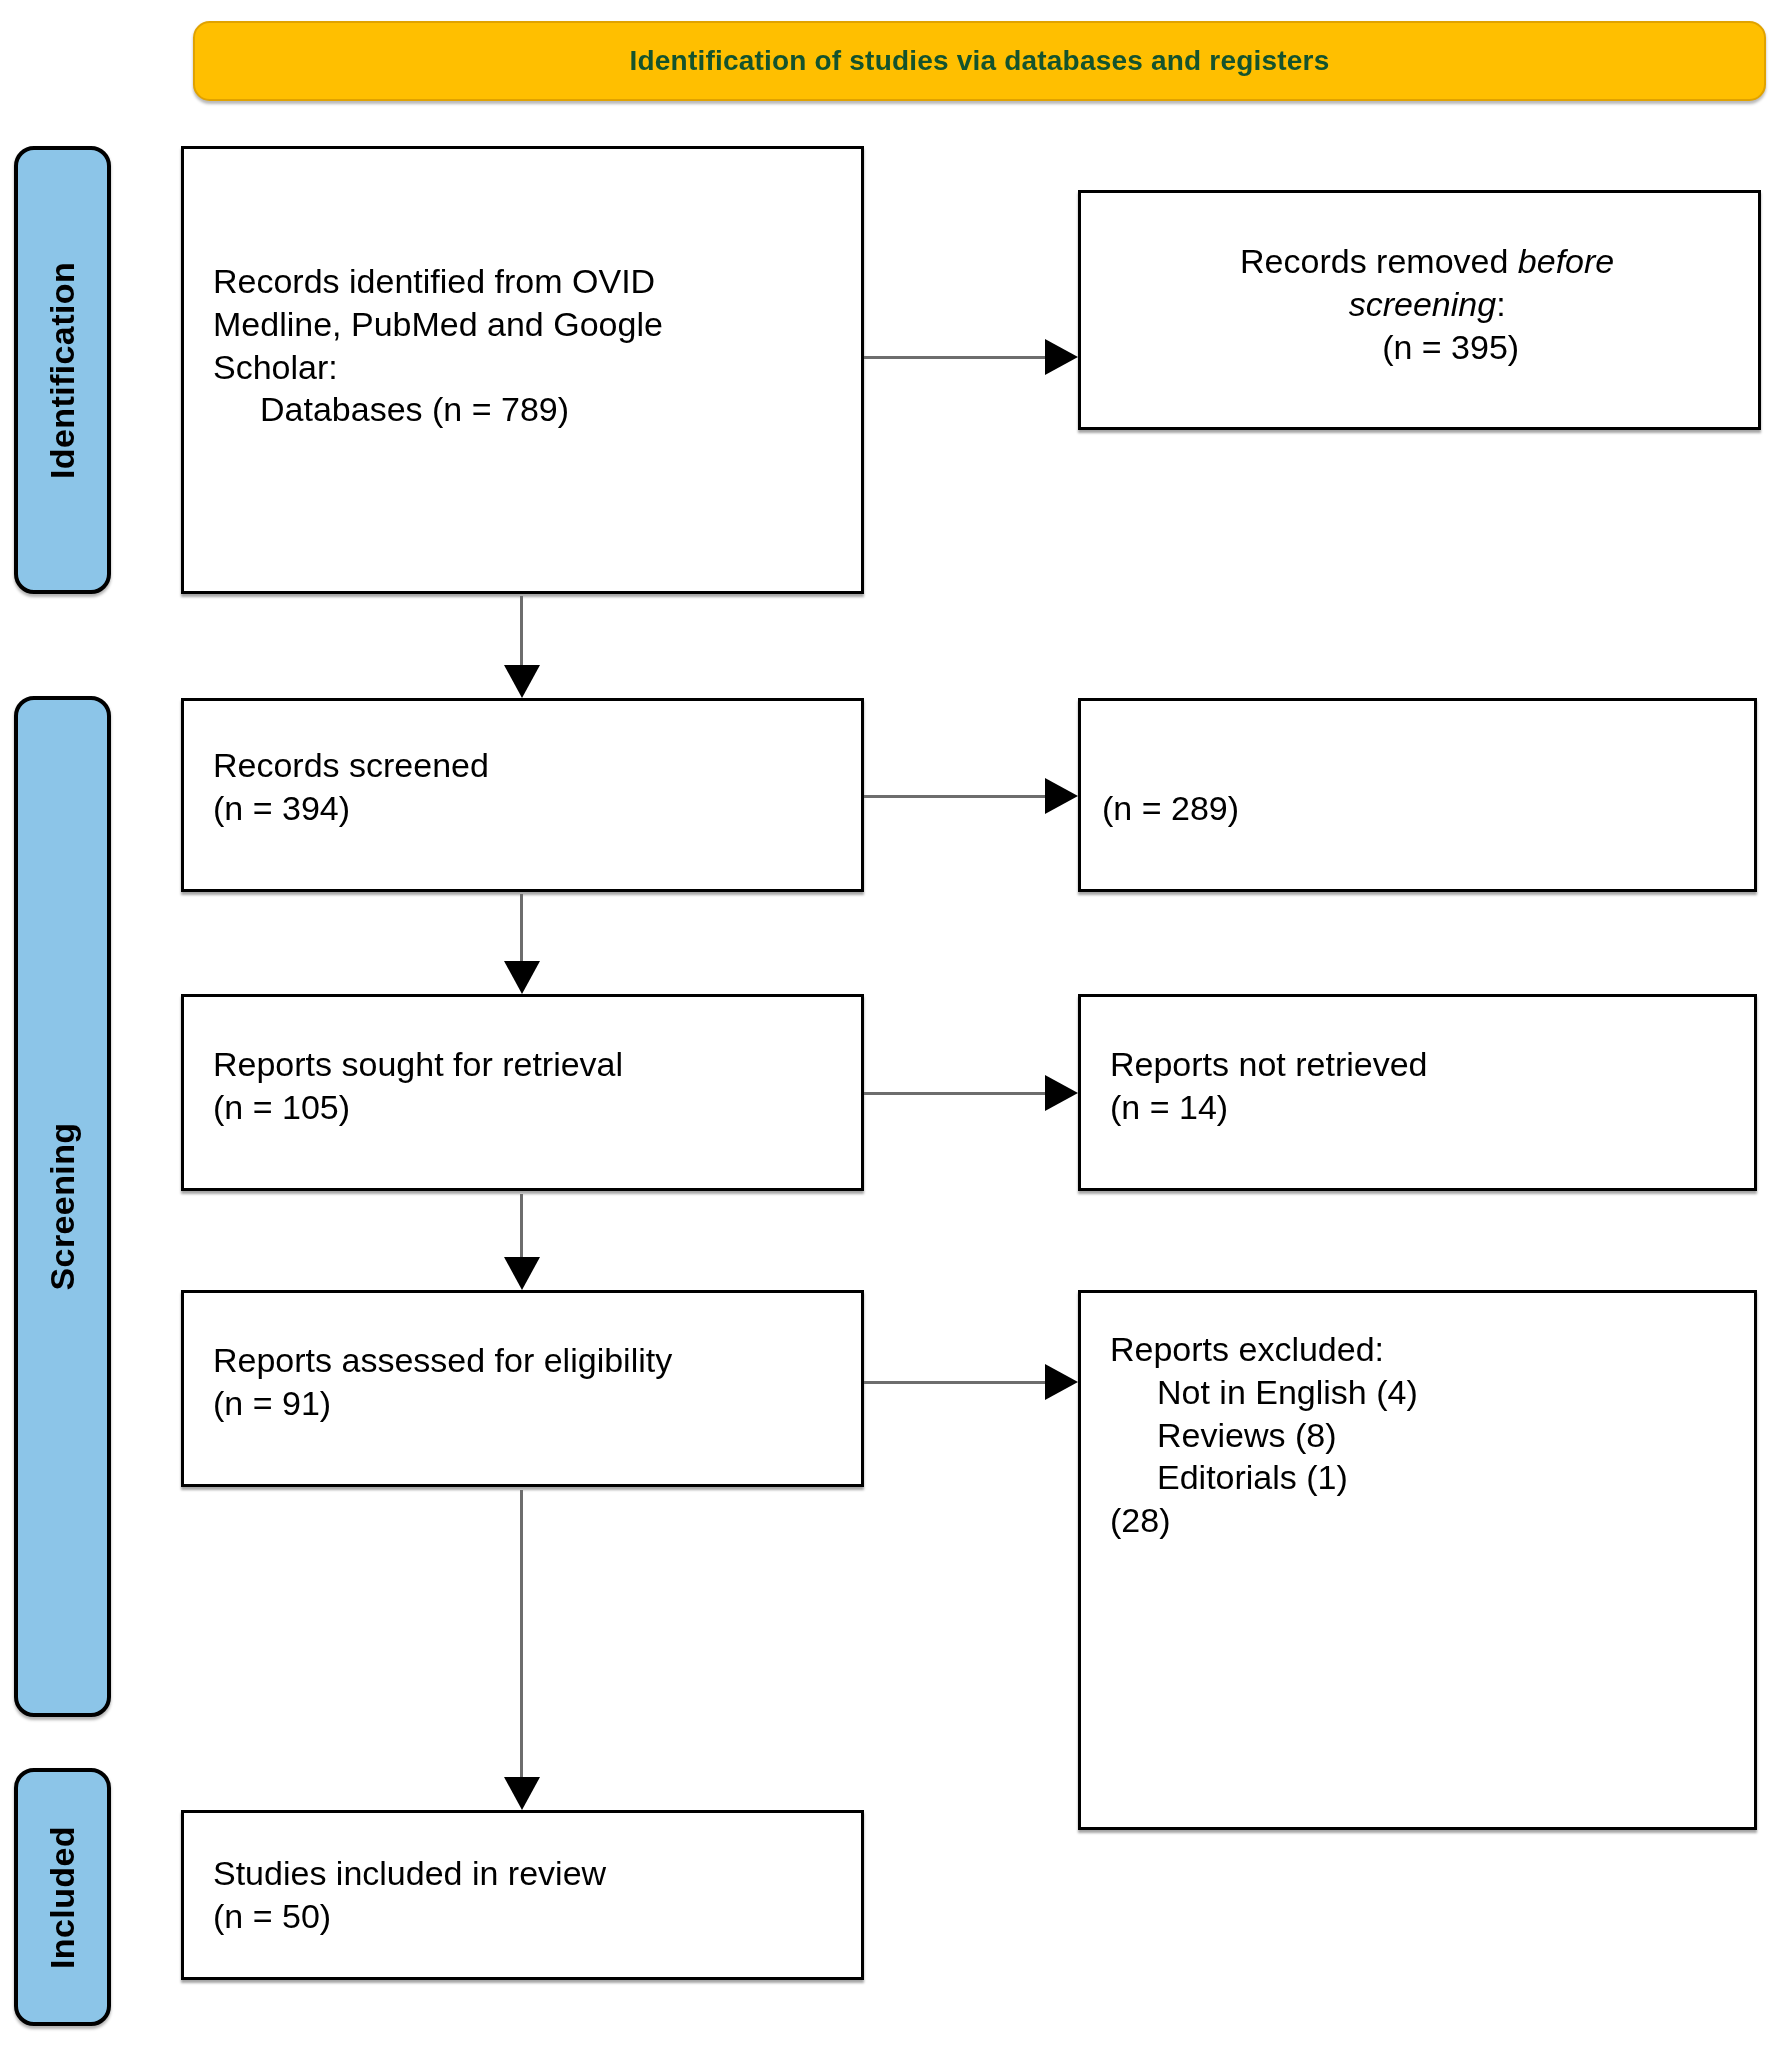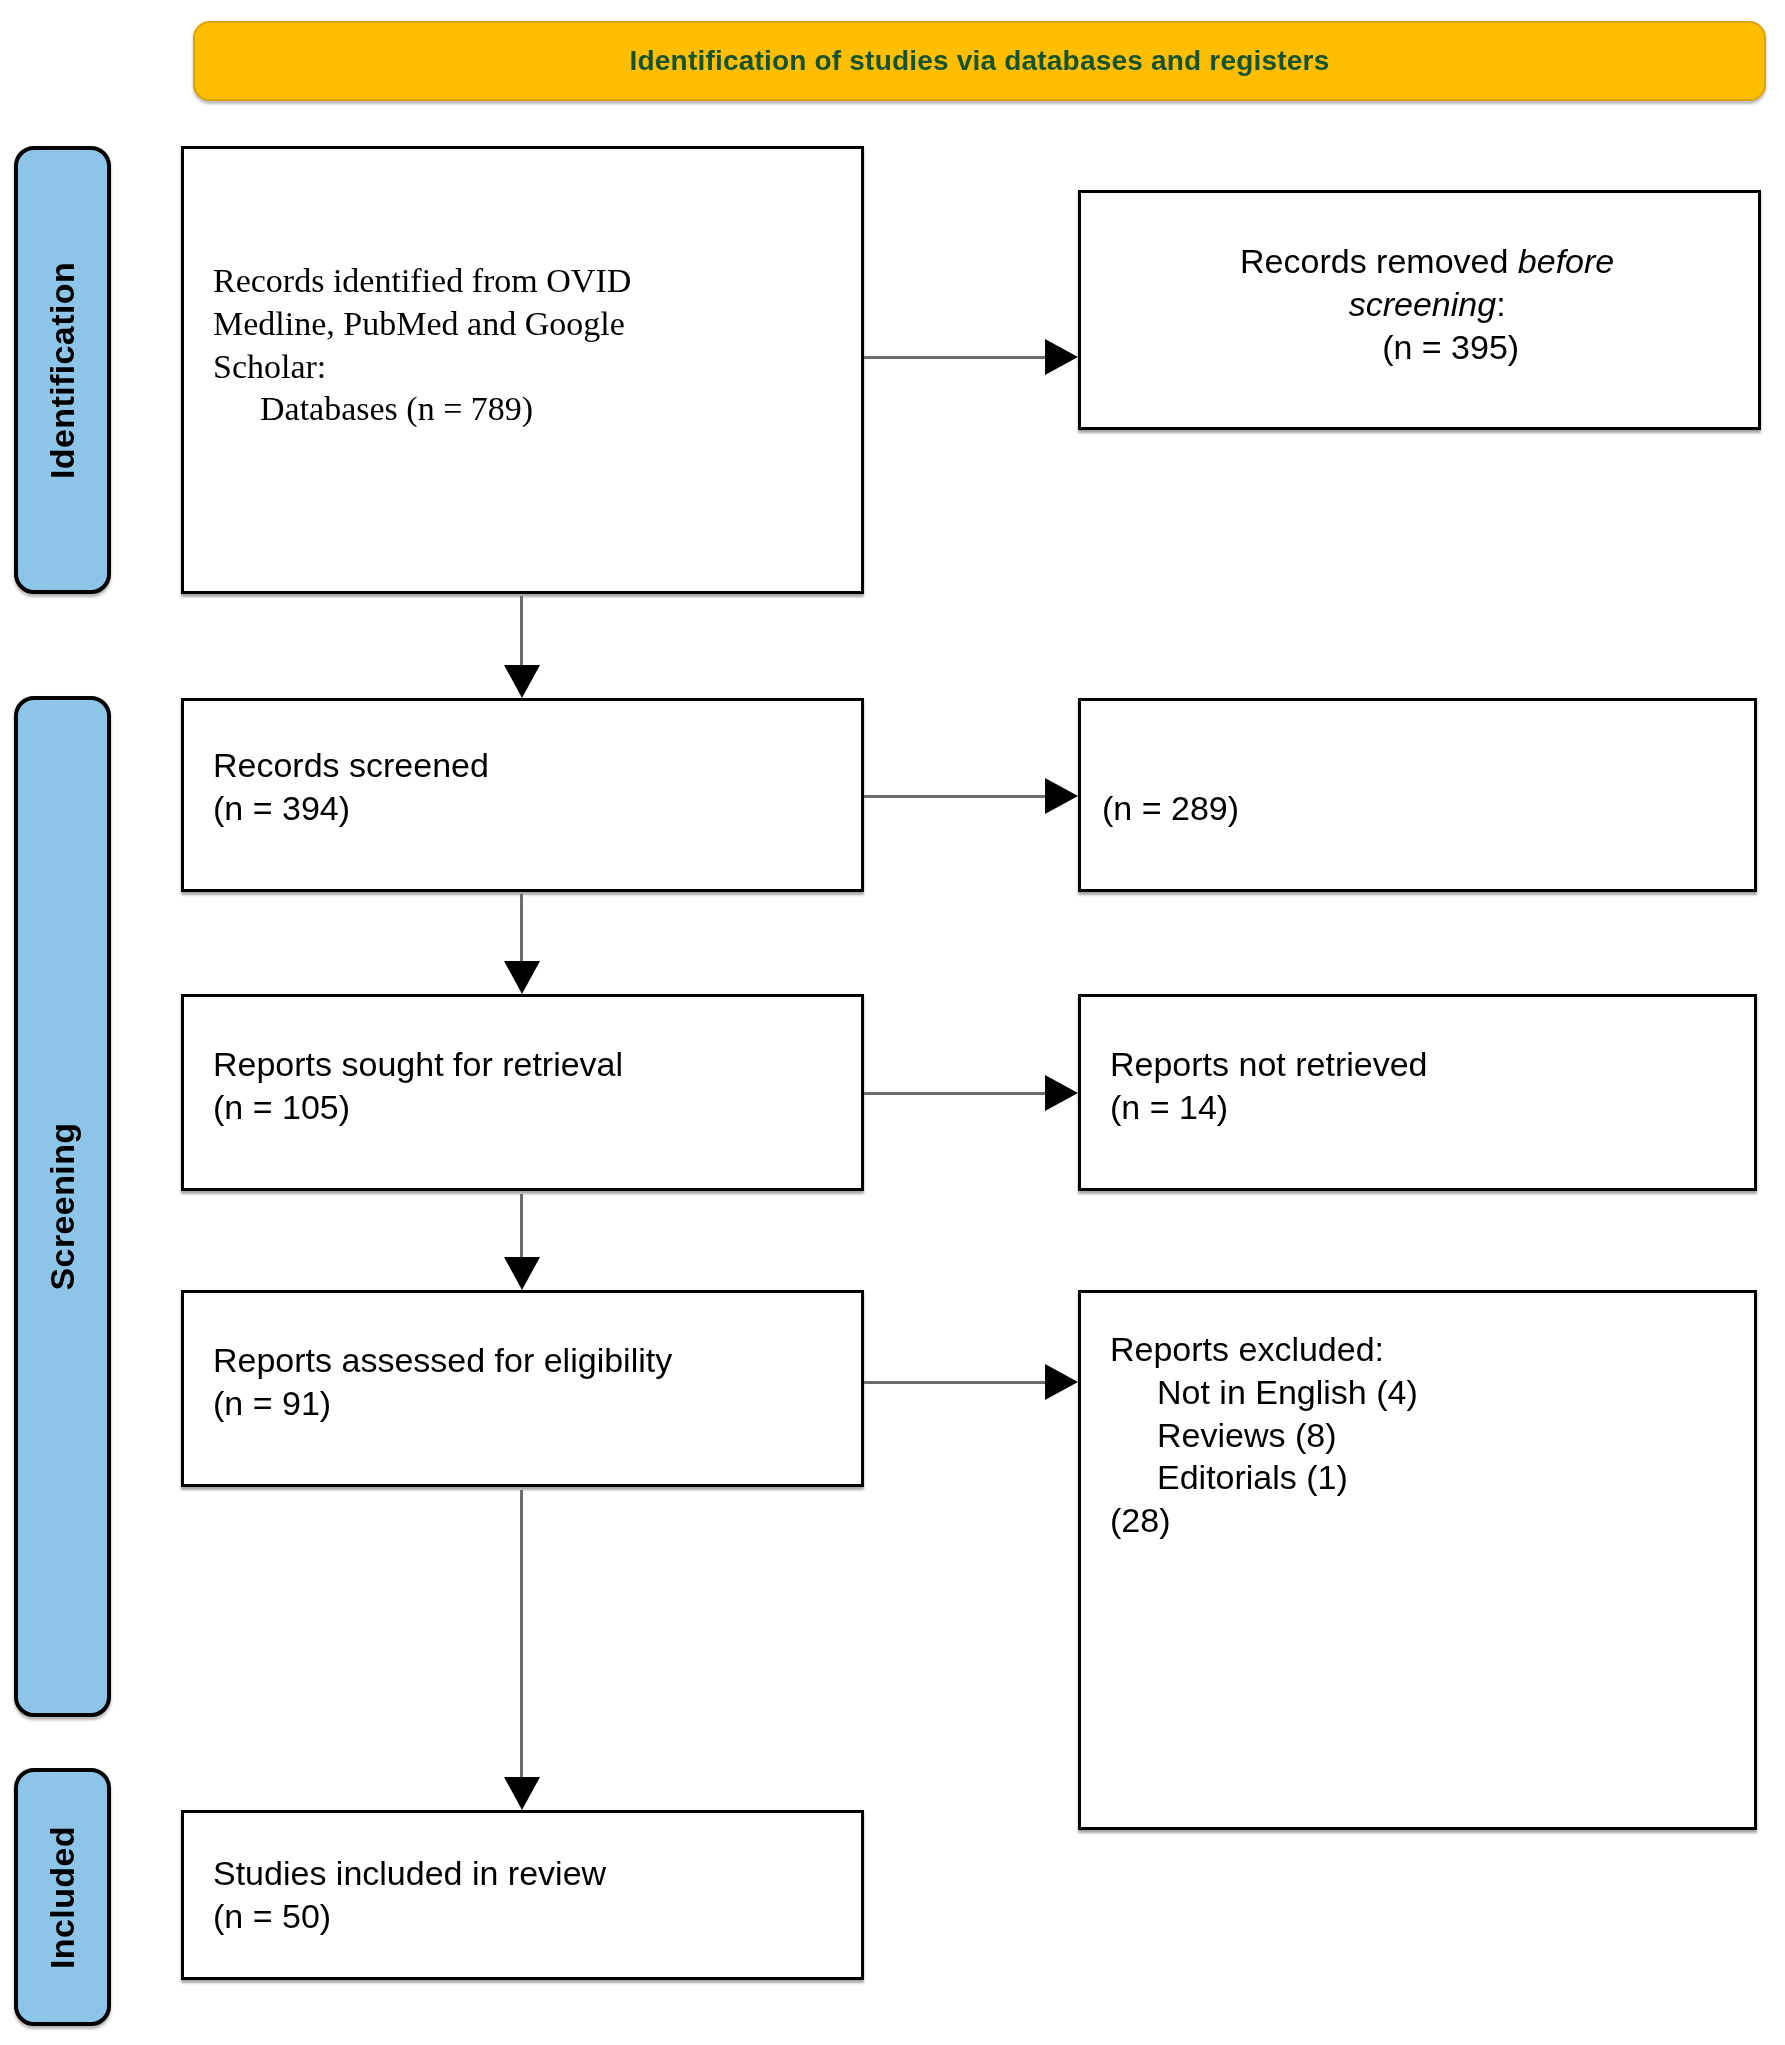--- a/index.html
+++ b/index.html
@@ -80,21 +80,21 @@
     right: 13.7px;
     font-size: 34px;
     line-height: 1.26;
     color: #000000;
   }
   .indent { padding-left: 47px; display: block; }
   .ital { font-style: italic; }
 
   
   #box-identified   { left: 181px;  top: 146px;  width: 683px;  height: 448px; }
-  #box-identified .fbox-text { top: 111px; font-family: Liberation Serif, serif; }
+  #box-identified .fbox-text { top: 111px; }
 
   #box-removed      { left: 1078px; top: 190px;  width: 683px;  height: 240px; text-align: center; }
   #box-removed .fbox-text { top: 47px; }
 
   #box-screened     { left: 181px;  top: 698px;  width: 683px;  height: 194px; }
   #box-screened .fbox-text { top: 43px; }
 
   #box-excluded-ta  { left: 1078px; top: 698px;  width: 679px;  height: 194px; }
   #box-excluded-ta .fbox-text { top: 43px; left: 21px; }
 

